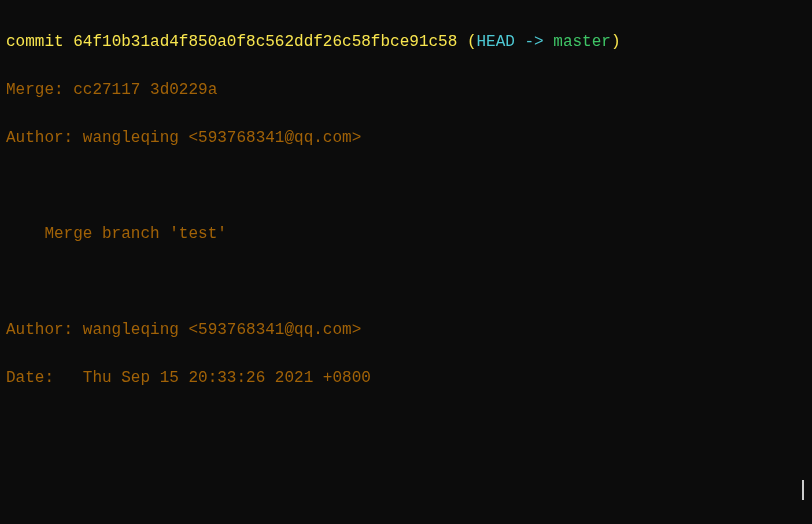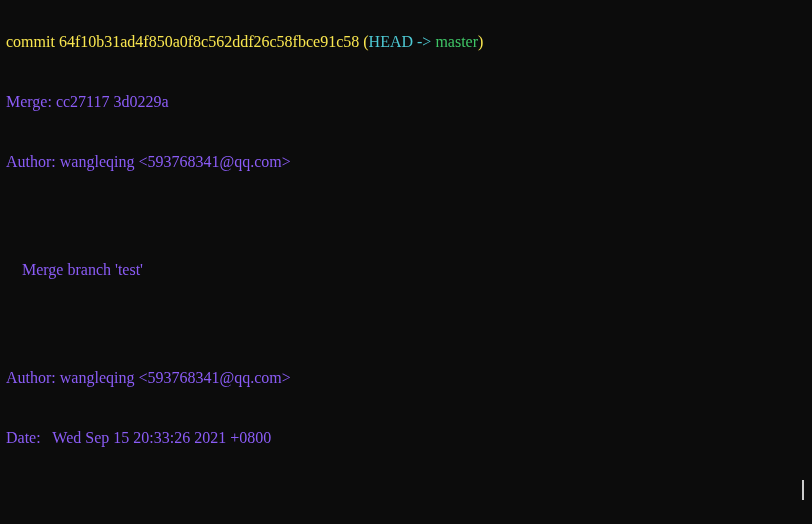--- a/index.html
+++ b/index.html
@@ -24,26 +24,24 @@
     .yellow {
       color: #f9e64f;
     }
     .cyan {
       color: #4ec9d4;
     }
     .green {
       color: #3fc566;
     }
     .gray {
-      color: #8b5cf6;
-      margin-top: 12px;
+      color: #a16207;
     }
     .line {
       display: block;
-      font-family: Liberation Serif, serif;
     }
     .right-cursor {
       position: absolute;
       right: 8px;
       bottom: 24px;
       width: 2px;
       height: 20px;
       background: #cccccc;
     }
   </style>
@@ -51,21 +49,21 @@
 <body>
 
 <div class="terminal">
 <span class="line"><span class="yellow">commit </span><span class="yellow">64f10b31ad4f850a0f8c562ddf26c58fbce91c58</span><span class="yellow"> (</span><span class="cyan">HEAD -&gt; </span><span class="green">master</span><span class="yellow">)</span></span>
 <span class="line gray">Merge: cc27117 3d0229a</span>
 <span class="line gray">Author: wangleqing &lt;593768341@qq.com&gt;</span>
 <span class="line"> </span>
 <span class="line gray">    Merge branch 'test'</span>
 <span class="line"> </span>
 <span class="line gray">Author: wangleqing &lt;593768341@qq.com&gt;</span>
-<span class="line gray">Date:   Wed Sep 15 20:33:26 2021 +0800</span>
+<span class="line gray">Date:   Thu Sep 15 20:33:26 2021 +0800</span>
 <span class="line"> </span>
 
 
 
 
 
 
 
 
 </div>

